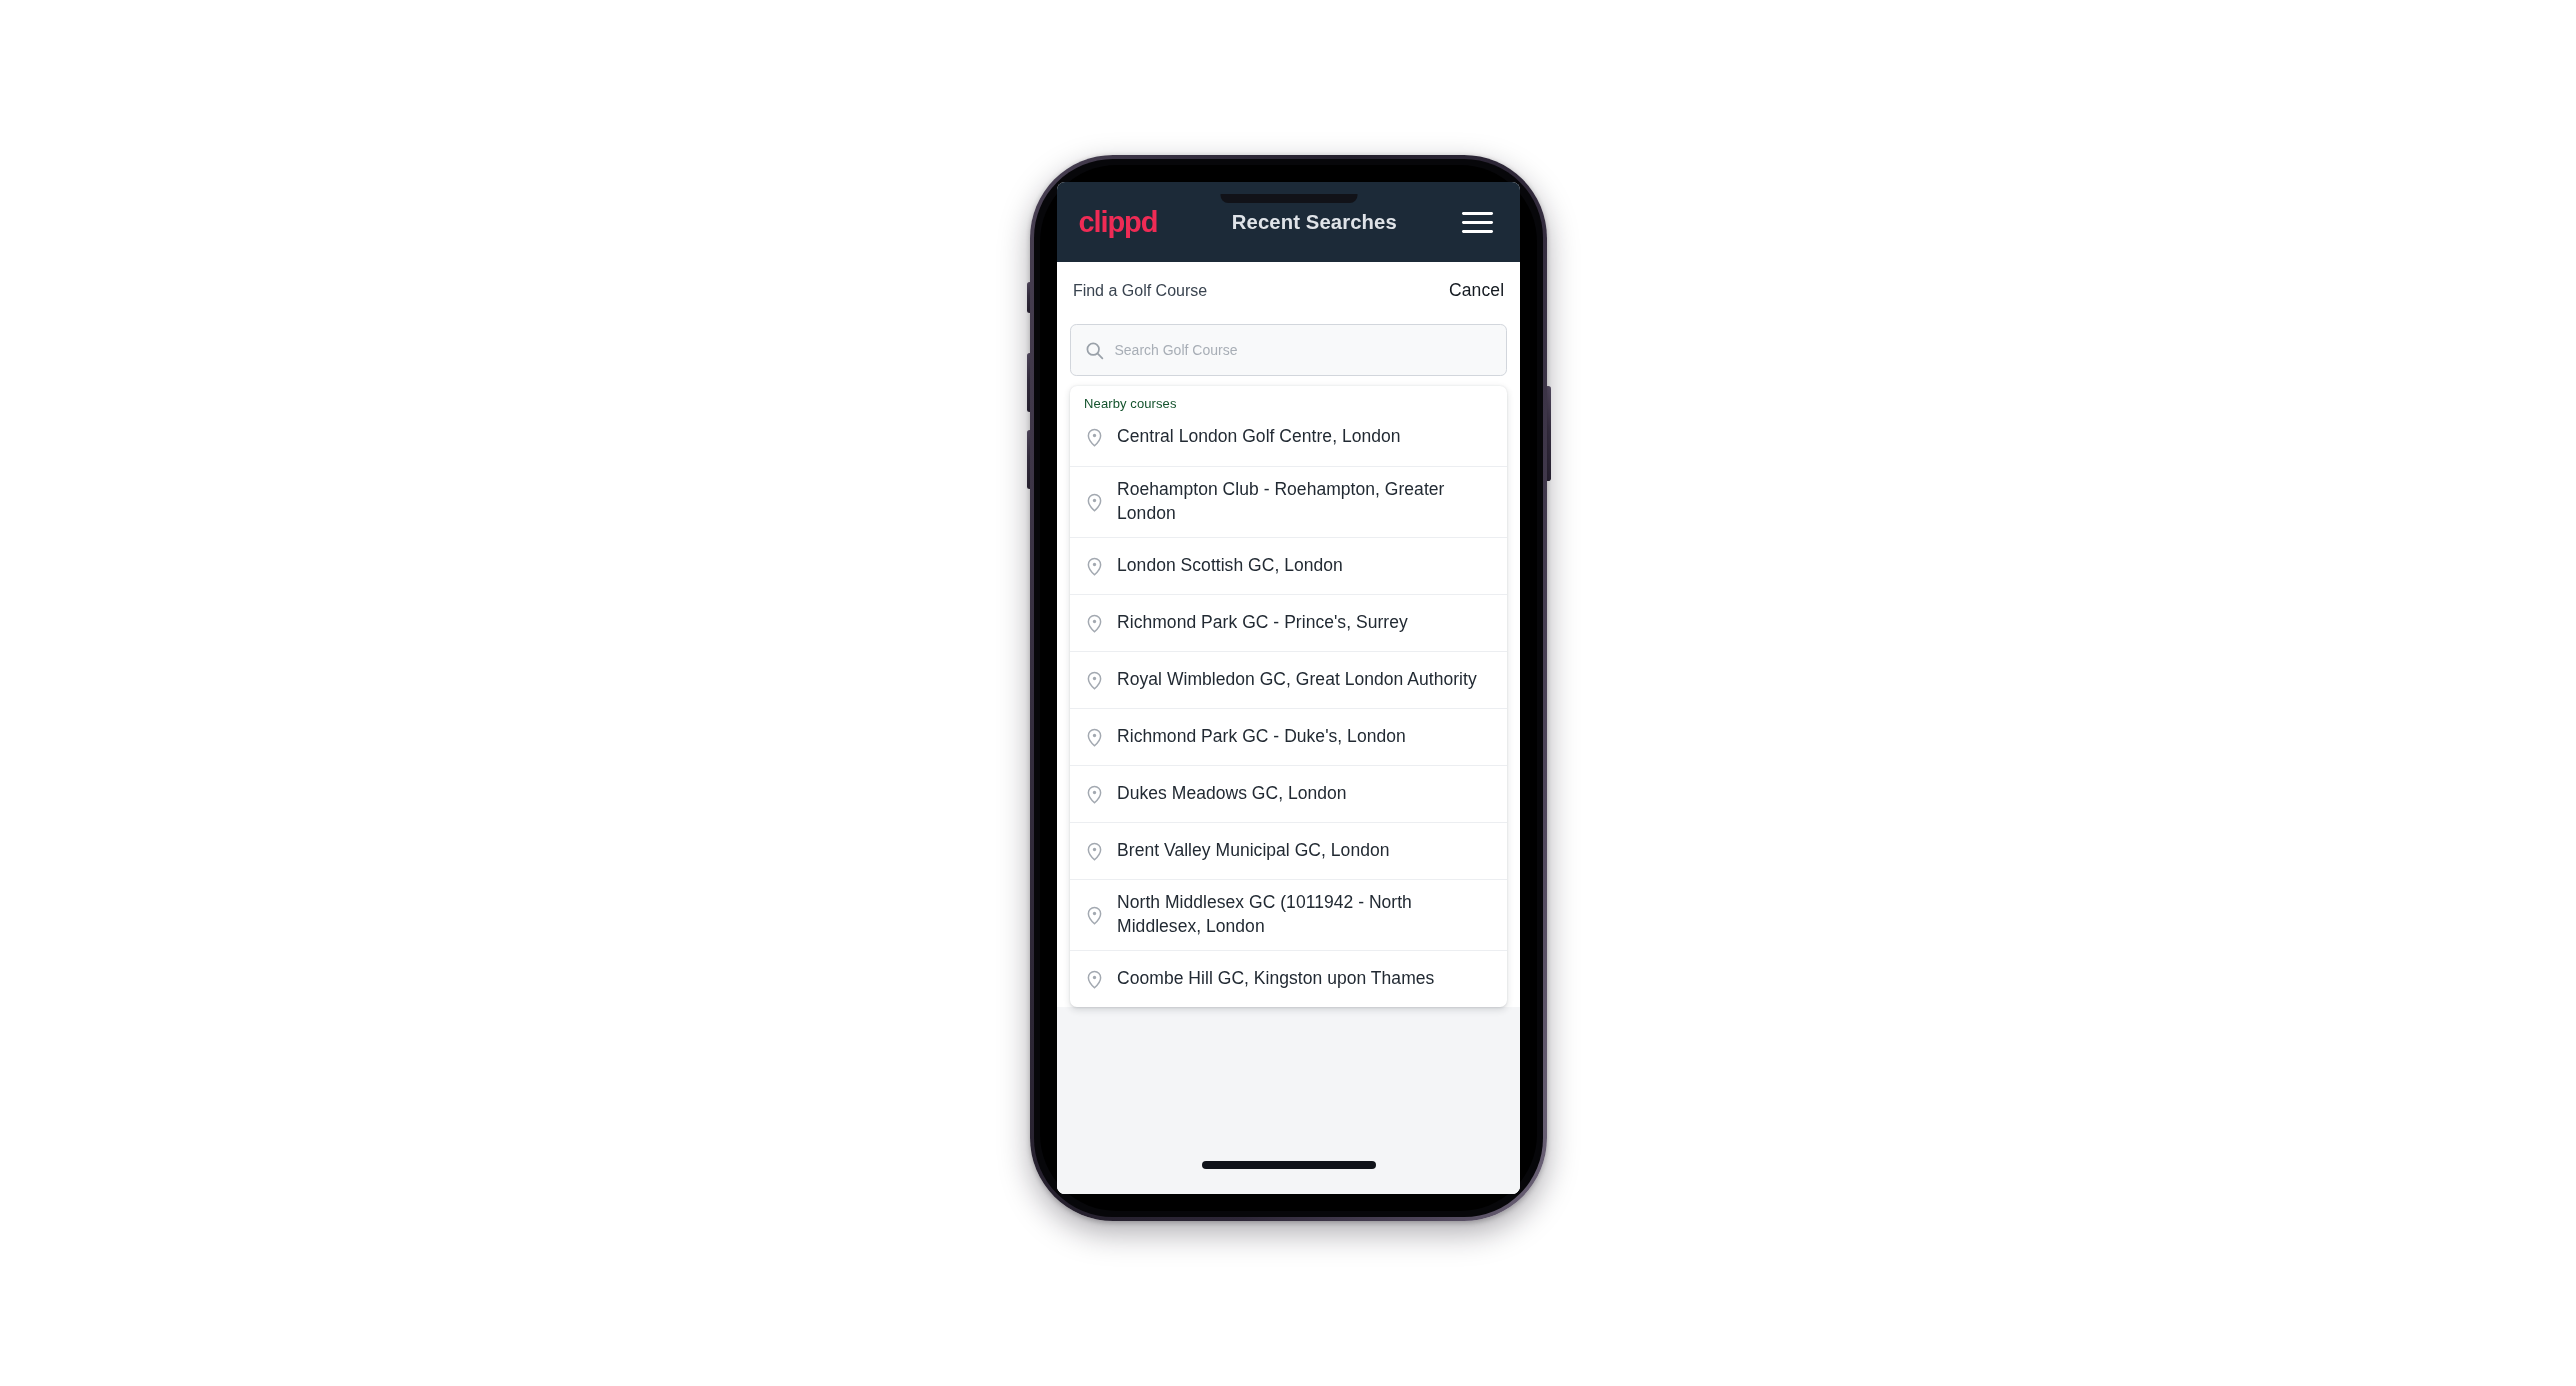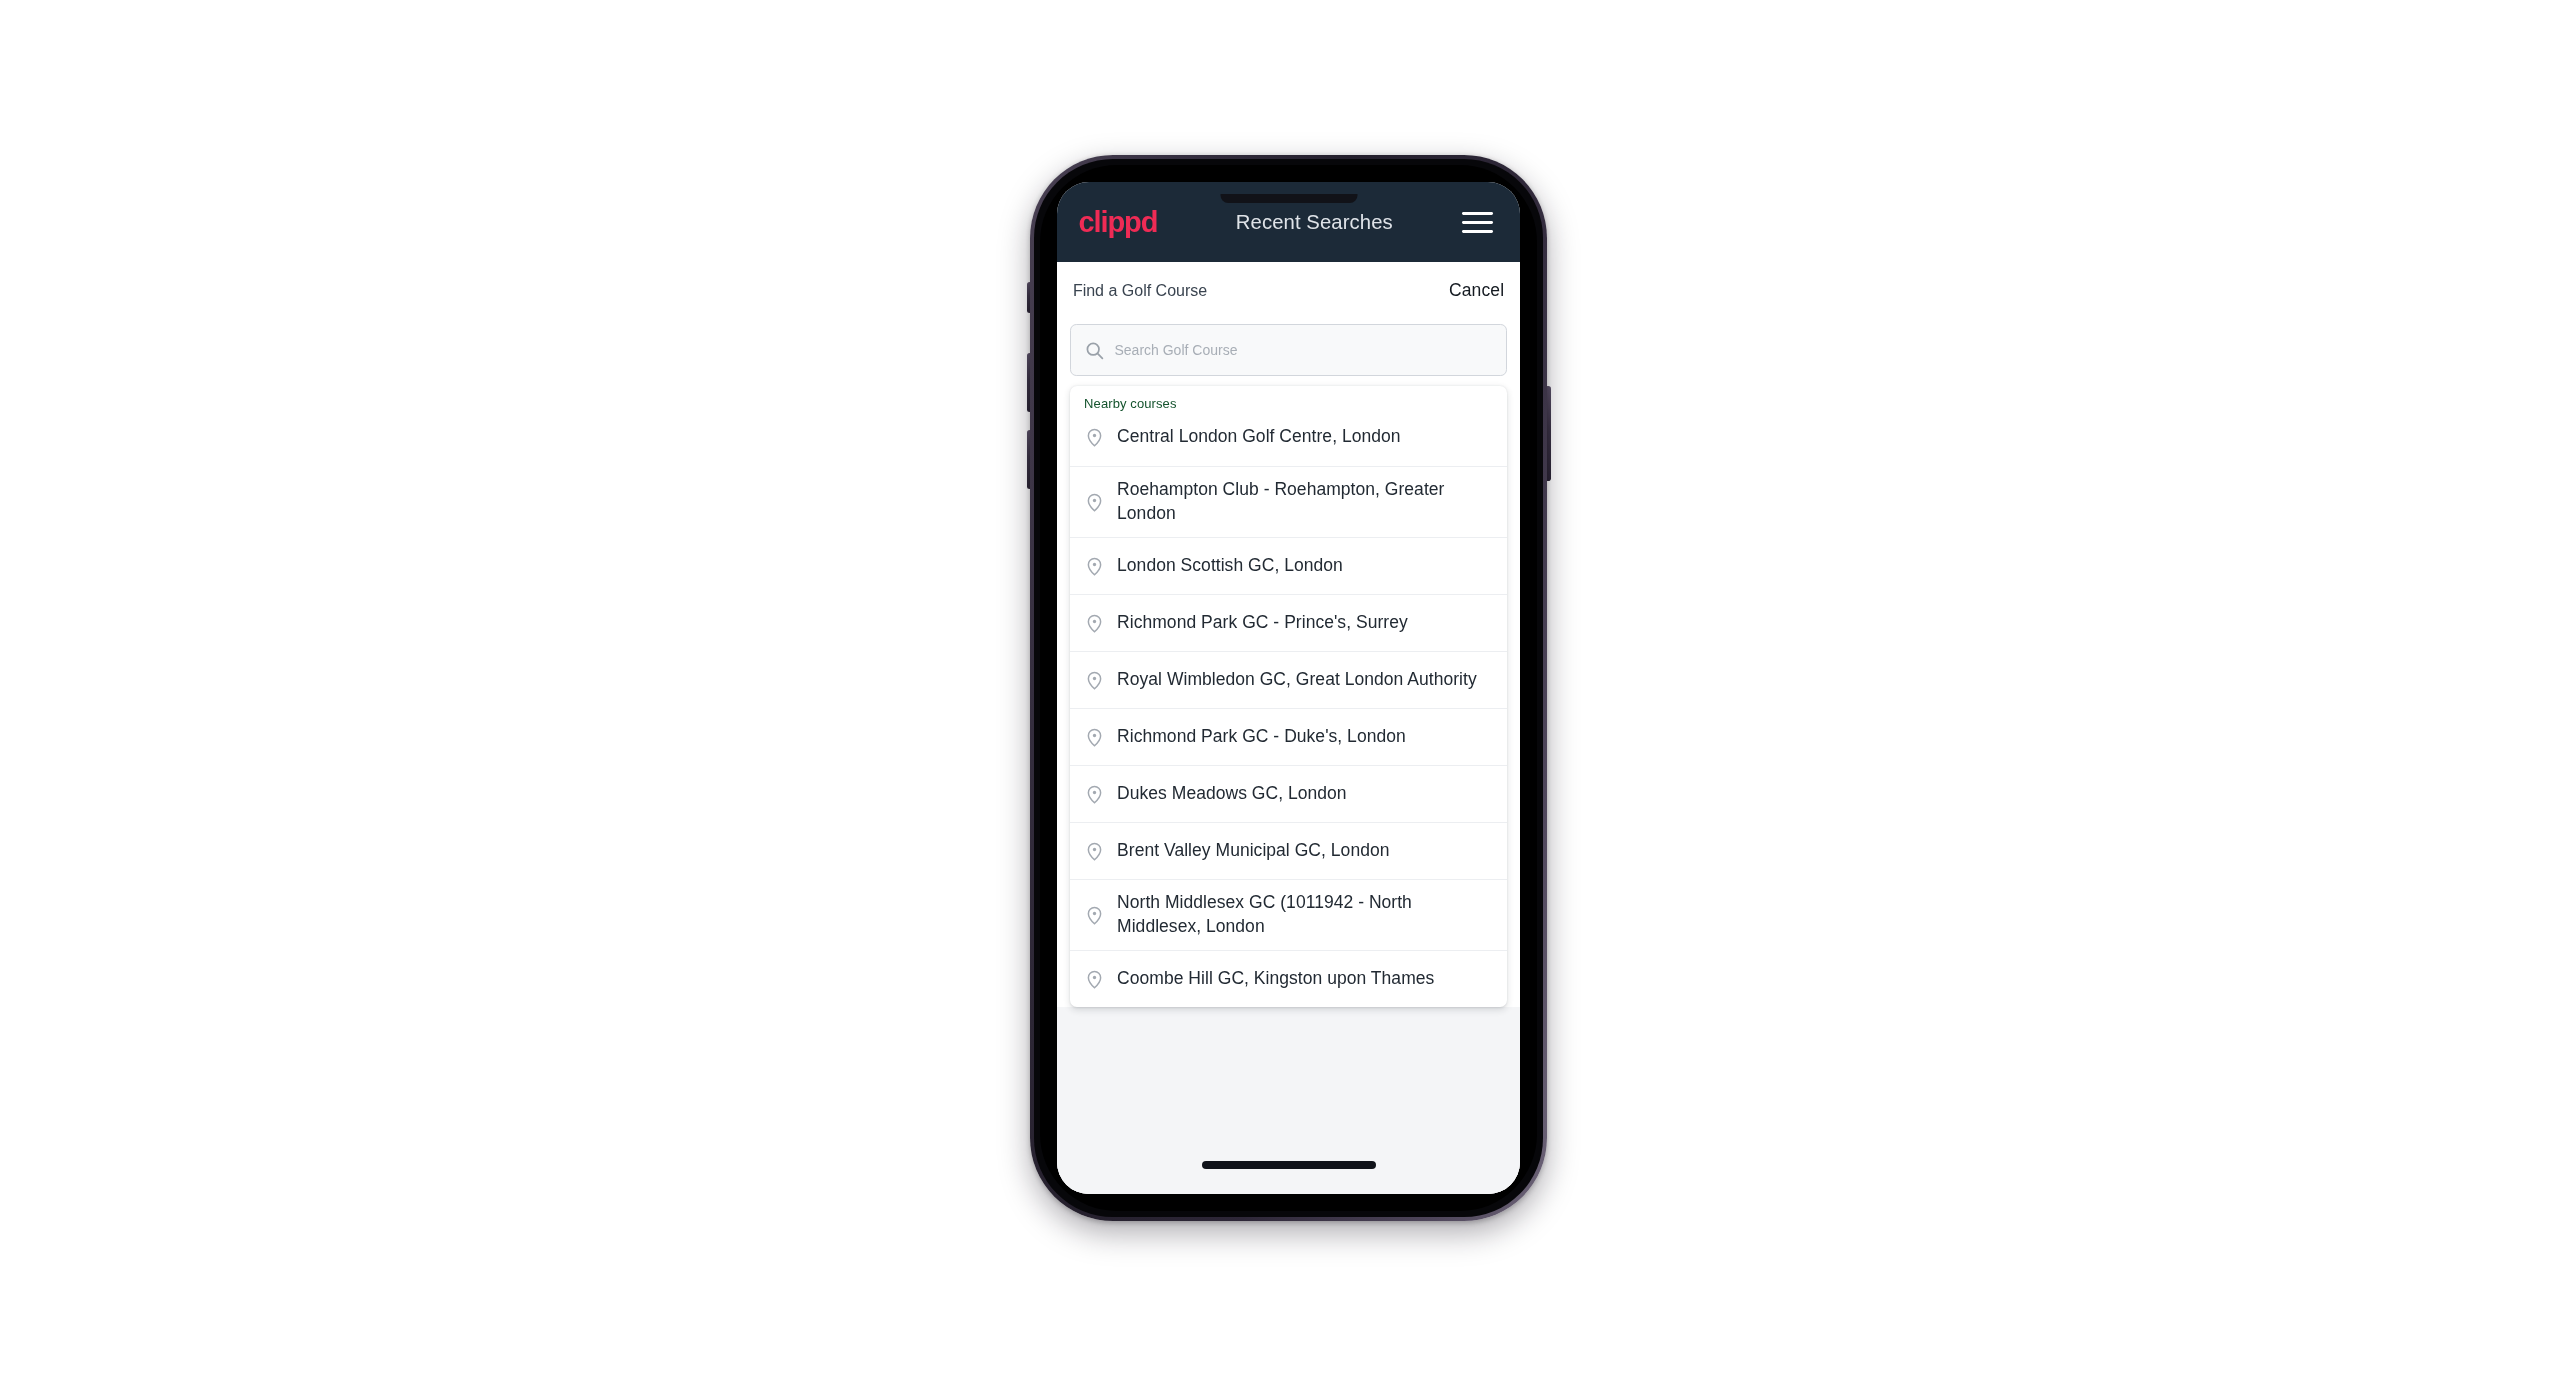--- a/index.html
+++ b/index.html
@@ -50,21 +50,21 @@
     border-radius: 77px;
     background: #000000;
   }
 
   .screen {
     position: absolute;
     left: 17px;
     top: 17px;
     right: 17px;
     bottom: 17px;
-    border-radius: 32px;
+    border-radius: 8px;
     background: #f4f5f7;
     overflow: hidden;
   }
 
   
   .btn-side {
     position: absolute;
     background: linear-gradient(180deg, #5b5168 0%, #3b3346 45%, #2a2434 100%);
     border-radius: 2.8px;
   }
@@ -105,21 +105,21 @@
     line-height: 1;
     flex: 0 0 auto;
     width: 106px;
   }
 
   .app-title {
     flex: 1 1 auto;
     text-align: center;
     color: #dfe3e8;
     font-size: 20.3px;
-    font-weight: 400;
+    font-weight: 700;
     letter-spacing: 0.1px;
     margin-left: -15.4px;
   }
 
   .hamburger {
     flex: 0 0 auto;
     width: 36px;
     height: 31px;
     display: flex;
     flex-direction: column;

